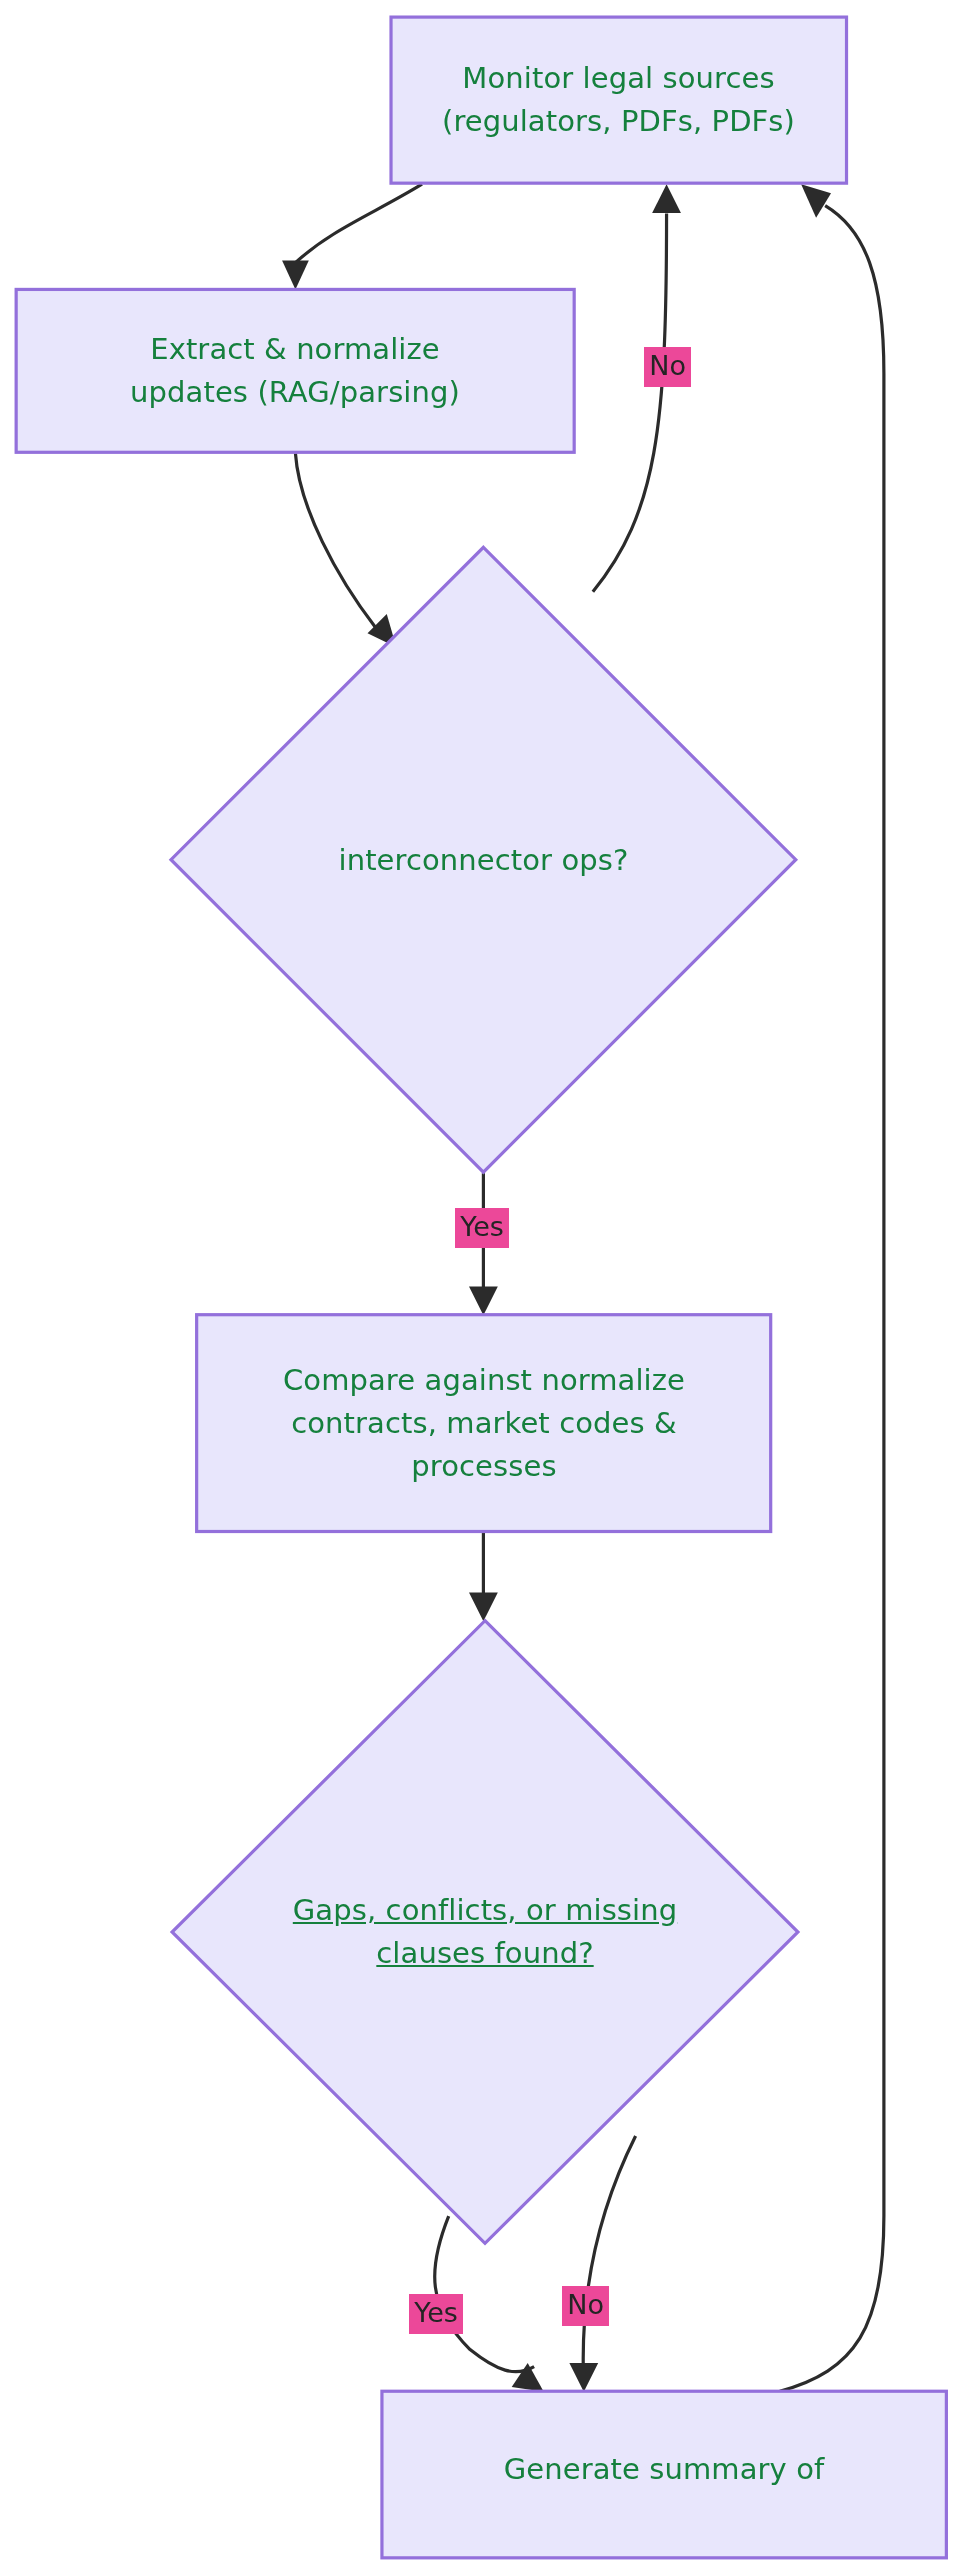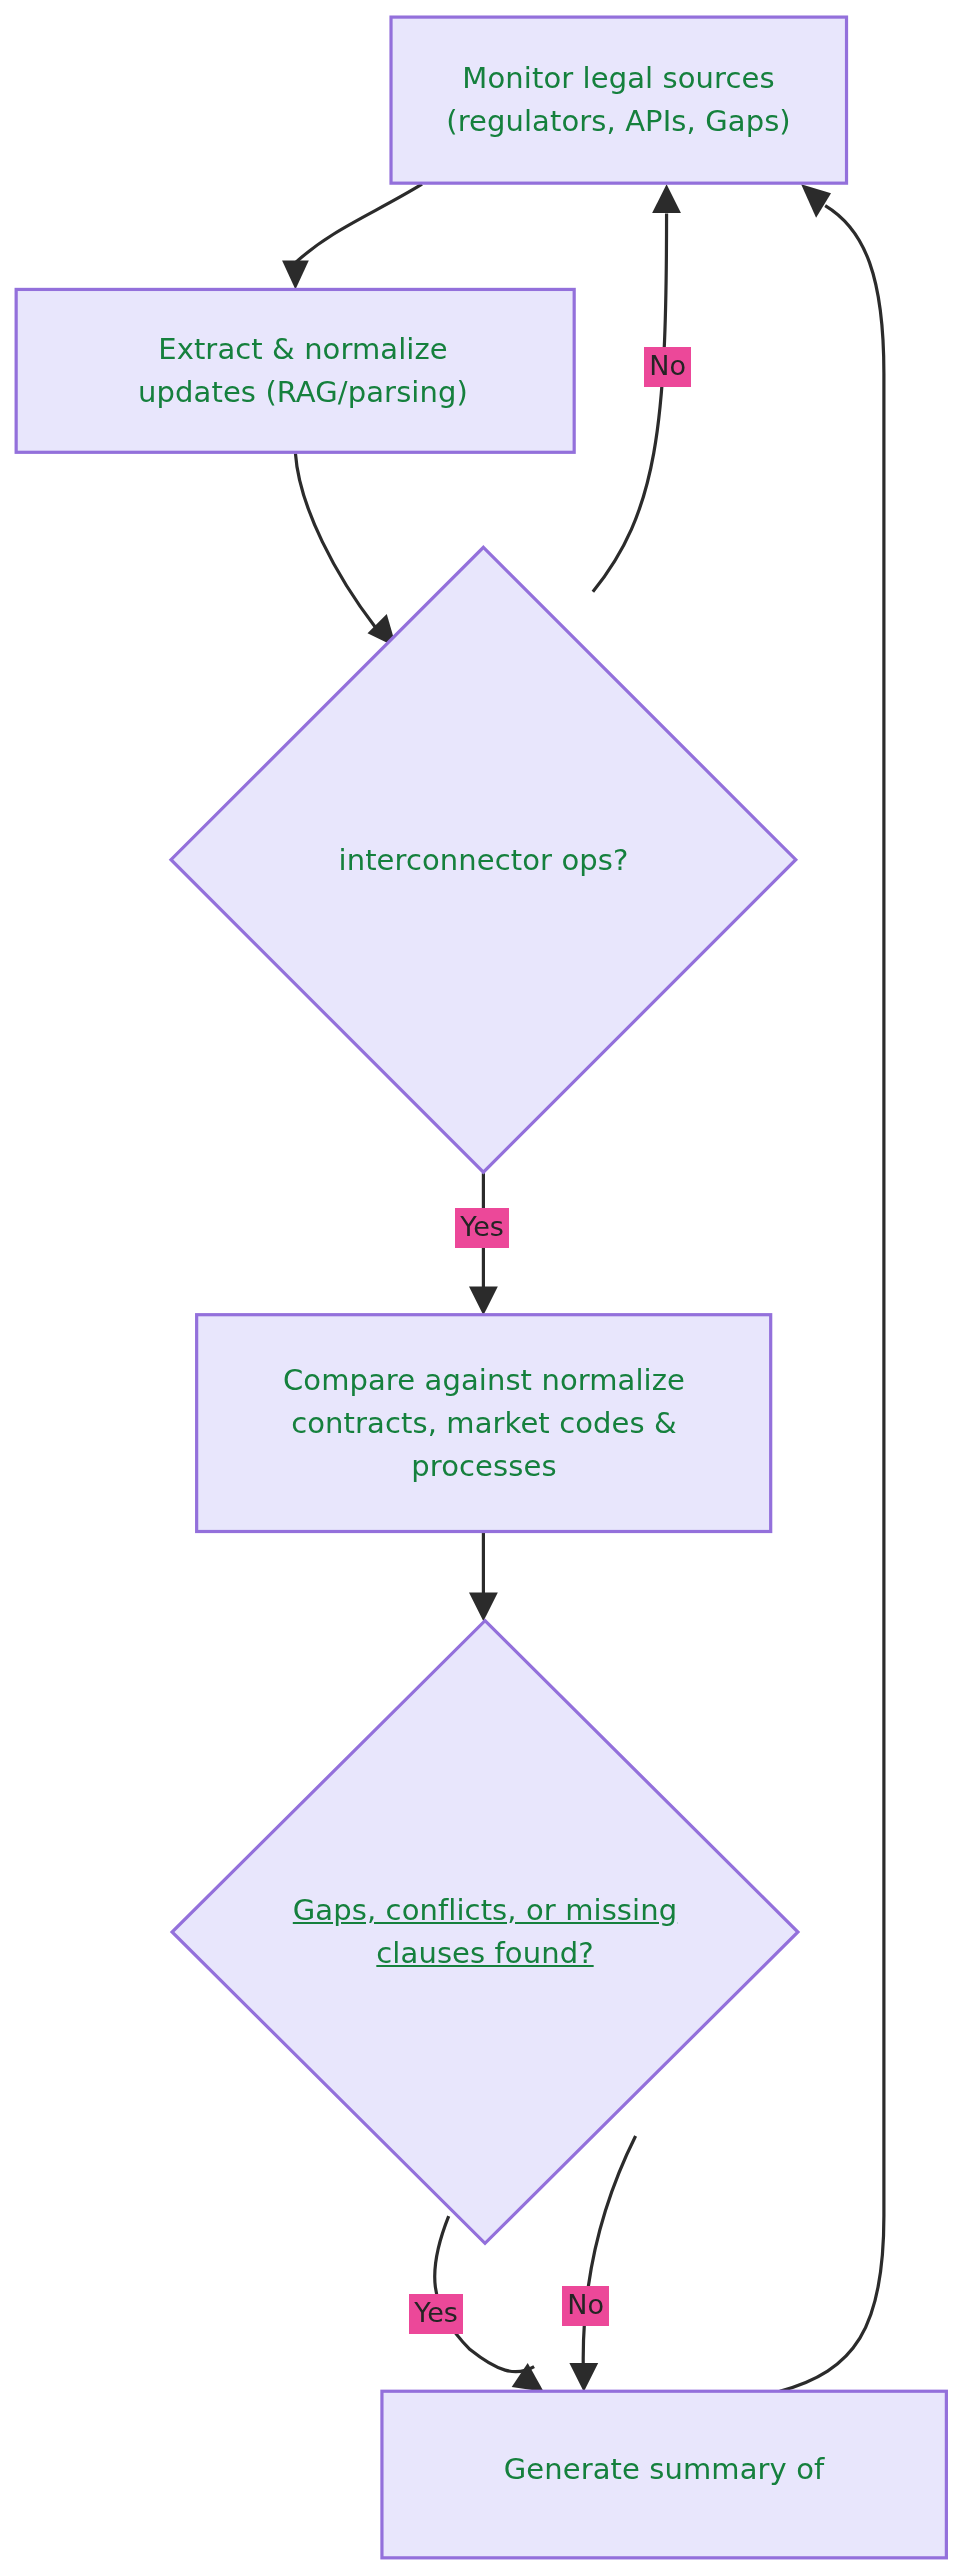--- a/index.html
+++ b/index.html
@@ -126,24 +126,24 @@
       <polygon class="node-shape" points="905,1025 1490,1610 905,2195 320,1610"></polygon>
       <rect class="node-shape" x="368" y="2462" width="1075" height="406"></rect>
       <polygon class="node-shape" points="908,3035 1494,3618 908,4201 322,3618"></polygon>
       <rect class="node-shape" x="715" y="4478" width="1057" height="312"></rect>
     </g>
 
   </svg>
 
   <div class="node-text" style="left:391px; top:17px; width:455px; height:166px;">
     <span class="tline">Monitor legal sources</span>
-    <span class="tline">(regulators, APIs, Gaps)</span>
+    <span class="tline">(regulators, PDFs, PDFs)</span>
   </div>
 
-  <div class="node-text" style="left:16px; top:289px; width:558px; height:163px;margin-left:8px;">
+  <div class="node-text" style="left:16px; top:289px; width:558px; height:163px;">
     <span class="tline">Extract &amp; normalize</span>
     <span class="tline">updates (RAG/parsing)</span>
   </div>
 
   <div class="node-text" style="left:243px; top:753px; width:481px; height:214px;">
     <span class="tline">interconnector ops?</span>
   </div>
 
   <div class="node-text" style="left:197px; top:1315px; width:574px; height:217px;">
     <span class="tline">Compare against normalize</span>

